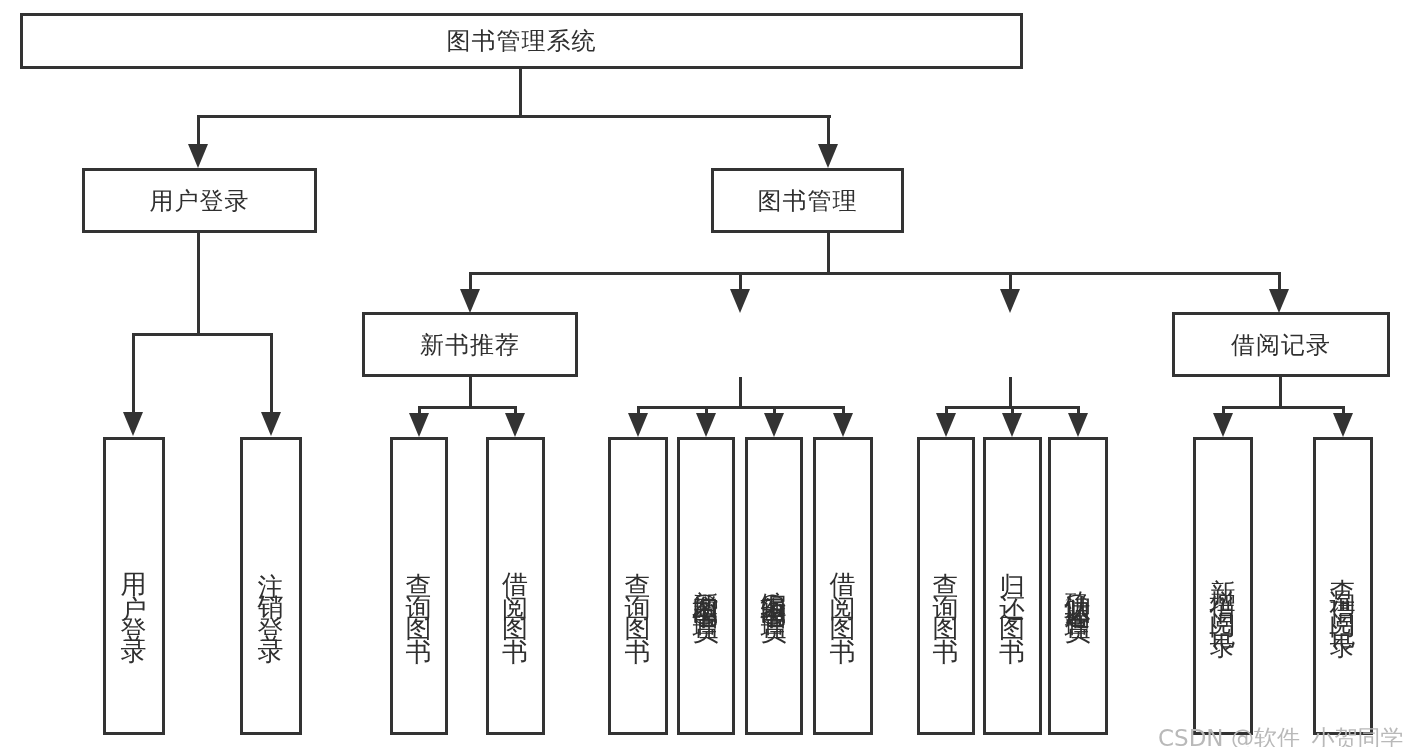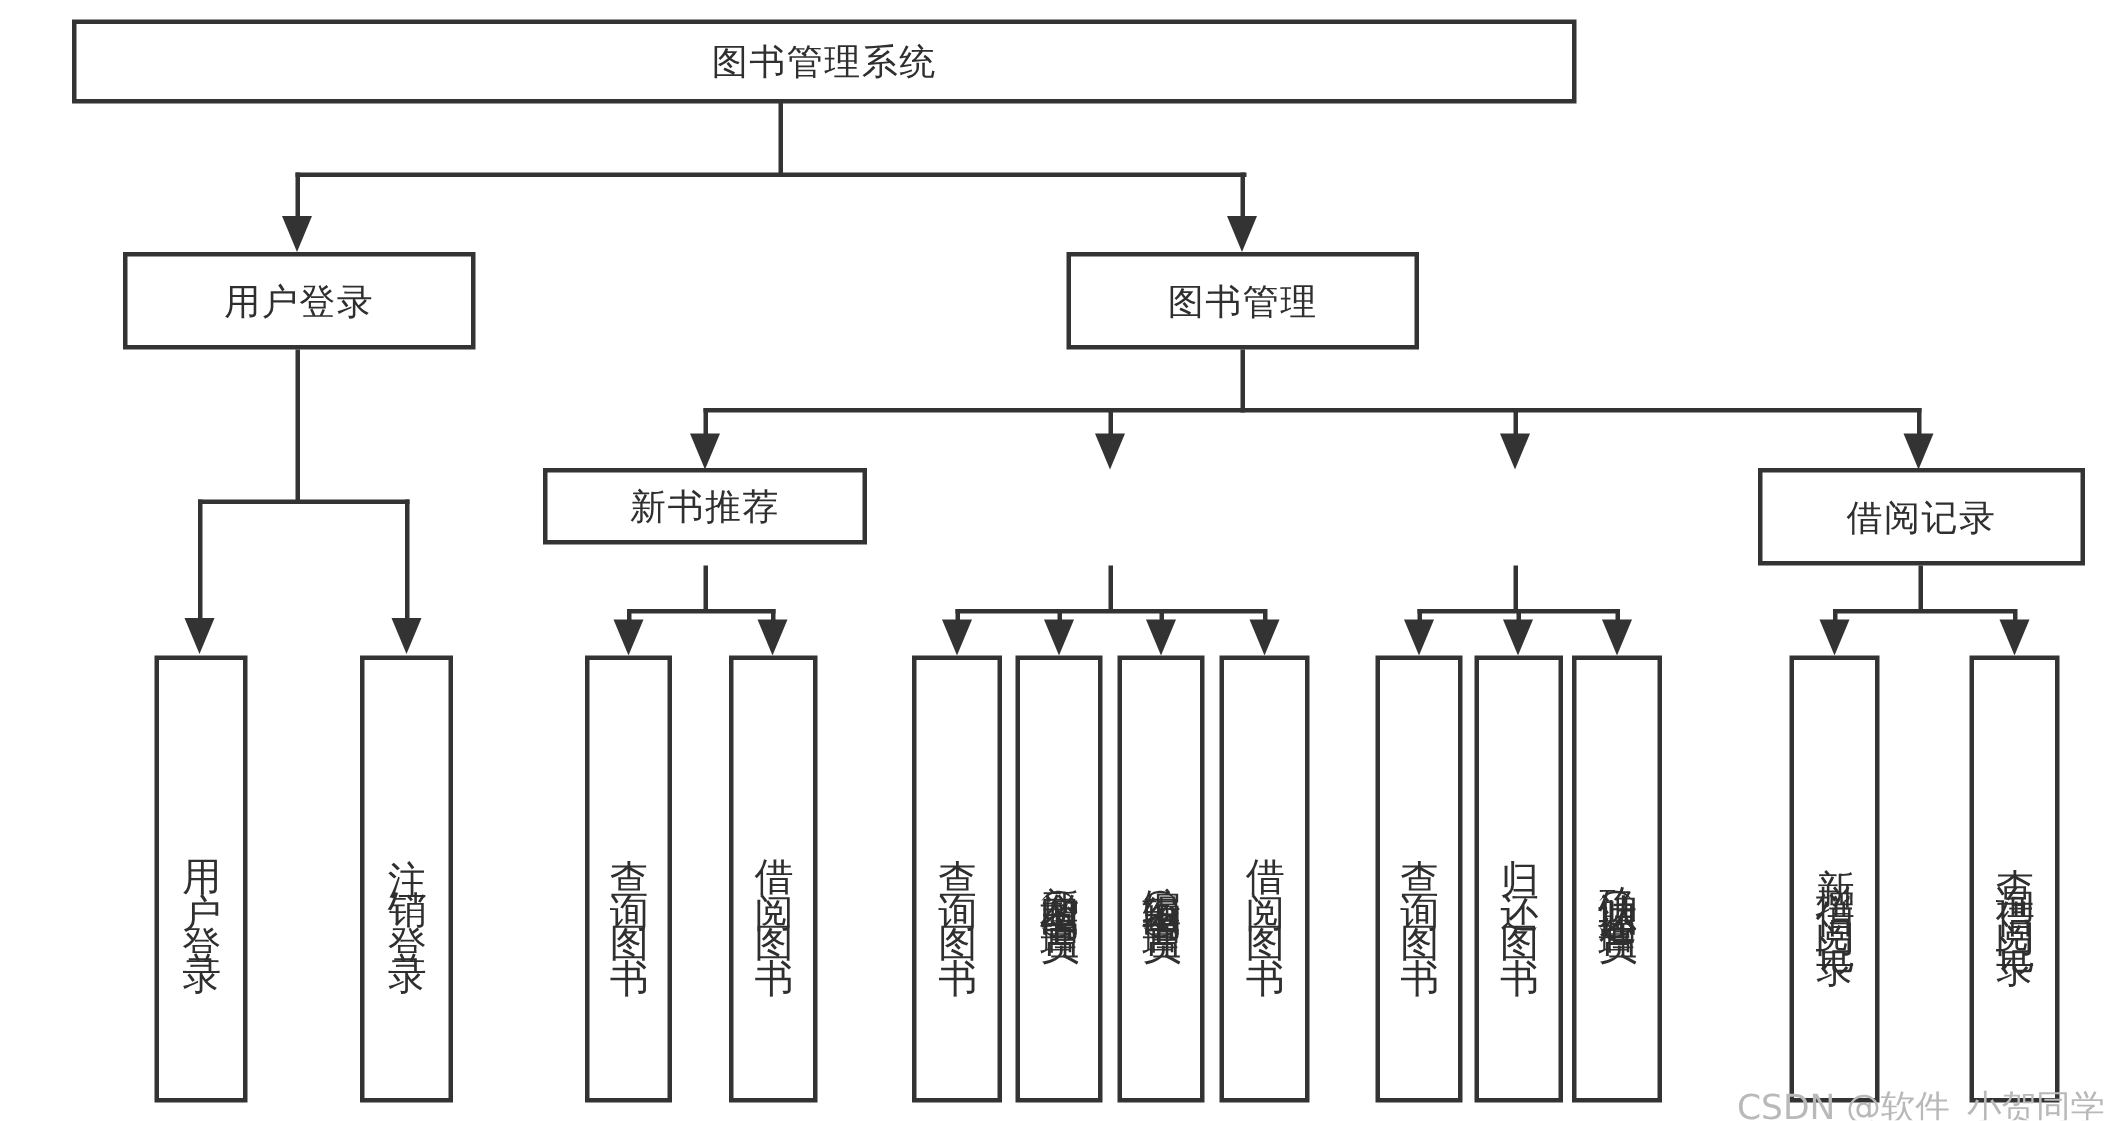--- a/index.html
+++ b/index.html
@@ -51,35 +51,35 @@
     white-space:nowrap;
     z-index:5;
     margin-top:13px;
   }
 </style>
 </head>
 <body>
 
 <div class="canvas">
 
-  <div class="box root hbox" style="left:20px;top:13px;width:1003px;height:56px;margin-left:28px;">
+  <div class="box root hbox" style="left:20px;top:13px;width:1003px;height:56px;">
     <span>图书管理系统</span>
   </div>
 
   <div class="ln" style="left:519px;top:68px;width:3px;height:50px;"></div>
   <div class="ln" style="left:197px;top:115px;width:634px;height:3px;"></div>
   <div class="ln" style="left:197px;top:115px;width:3px;height:32px;"></div>
   <div class="ln" style="left:827px;top:115px;width:3px;height:32px;"></div>
   <div class="arw" style="left:188px;top:144px;"></div>
   <div class="arw" style="left:818px;top:144px;"></div>
 
   <div class="box hbox" style="left:82px;top:168px;width:235px;height:65px;">
     <span>用户登录</span>
   </div>
-  <div class="box hbox" style="left:711px;top:168px;width:235px;height:65px;">
+  <div class="box hbox" style="left:711px;top:168px;width:193px;height:65px;">
     <span>图书管理</span>
   </div>
 
   <div class="ln" style="left:197px;top:233px;width:3px;height:102px;"></div>
   <div class="ln" style="left:132px;top:333px;width:141px;height:3px;"></div>
   <div class="ln" style="left:132px;top:333px;width:3px;height:80px;"></div>
   <div class="ln" style="left:270px;top:333px;width:3px;height:80px;"></div>
   <div class="arw" style="left:123px;top:412px;"></div>
   <div class="arw" style="left:261px;top:412px;"></div>
 
@@ -87,21 +87,21 @@
   <div class="ln" style="left:469px;top:272px;width:812px;height:3px;"></div>
   <div class="ln" style="left:469px;top:272px;width:3px;height:20px;"></div>
   <div class="ln" style="left:739px;top:272px;width:3px;height:20px;"></div>
   <div class="ln" style="left:1009px;top:272px;width:3px;height:20px;"></div>
   <div class="ln" style="left:1278px;top:272px;width:3px;height:20px;"></div>
   <div class="arw" style="left:460px;top:289px;"></div>
   <div class="arw" style="left:730px;top:289px;"></div>
   <div class="arw" style="left:1000px;top:289px;"></div>
   <div class="arw" style="left:1269px;top:289px;"></div>
 
-  <div class="box hbox" style="left:362px;top:312px;width:216px;height:51px;">
+  <div class="box hbox" style="left:362px;top:312px;width:216px;height:65px;">
     <span>新书推荐</span>
   </div>
   <div class="box hbox" style="left:1172px;top:312px;width:218px;height:65px;">
     <span>借阅记录</span>
   </div>
 
   <div class="ln" style="left:469px;top:377px;width:3px;height:31px;"></div>
   <div class="ln" style="left:739px;top:377px;width:3px;height:31px;"></div>
   <div class="ln" style="left:1009px;top:377px;width:3px;height:31px;"></div>
   <div class="ln" style="left:1279px;top:377px;width:3px;height:31px;"></div>

